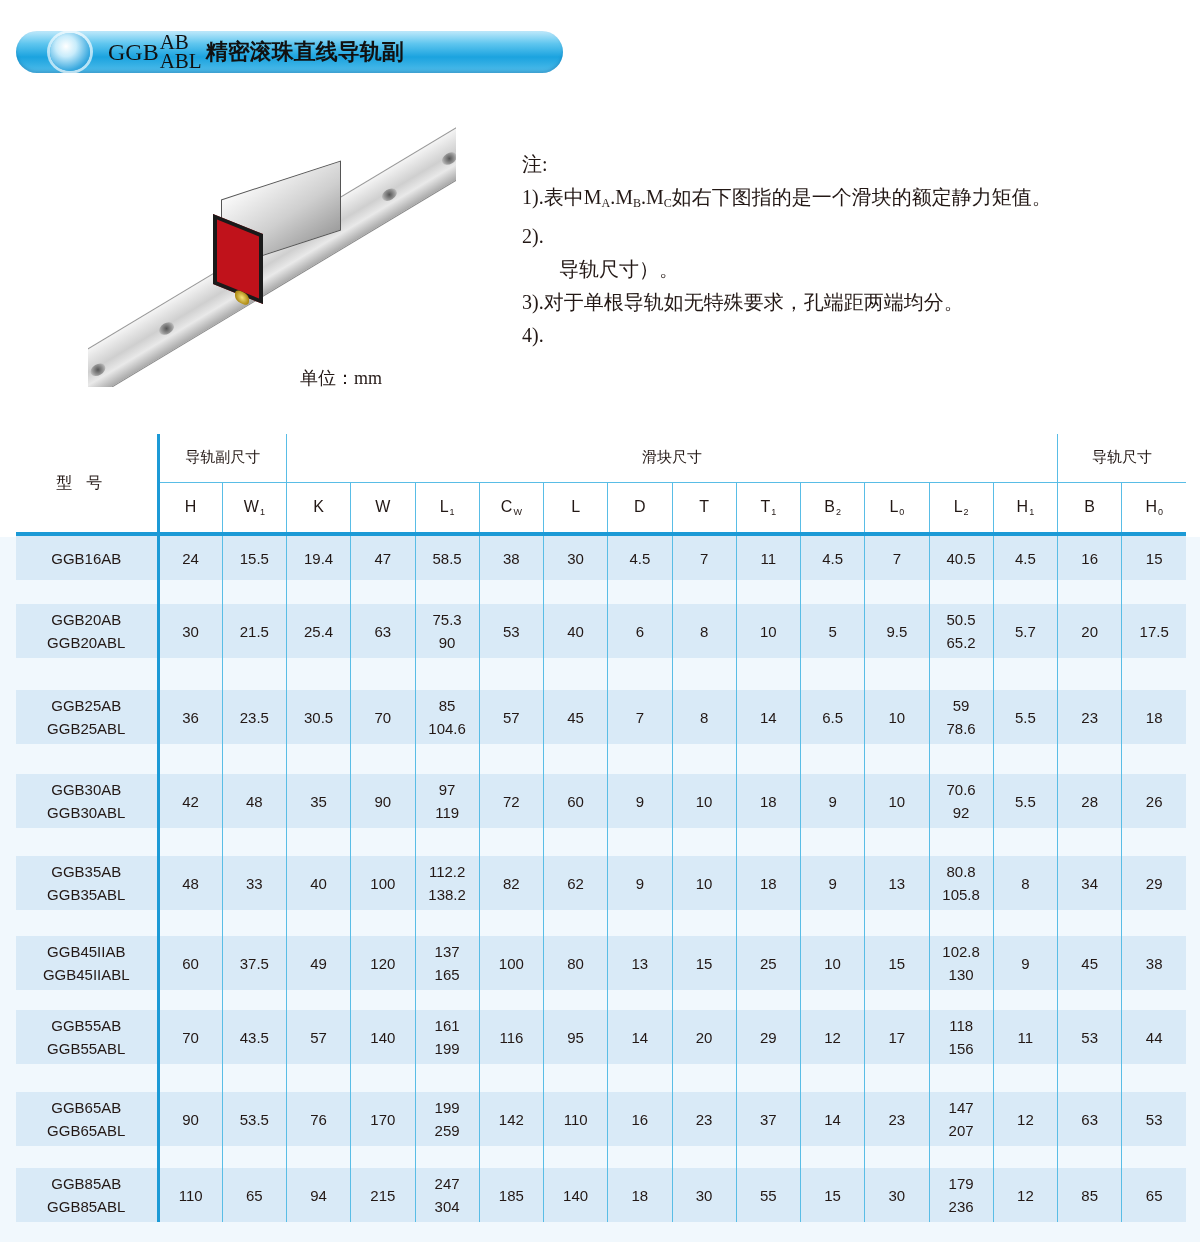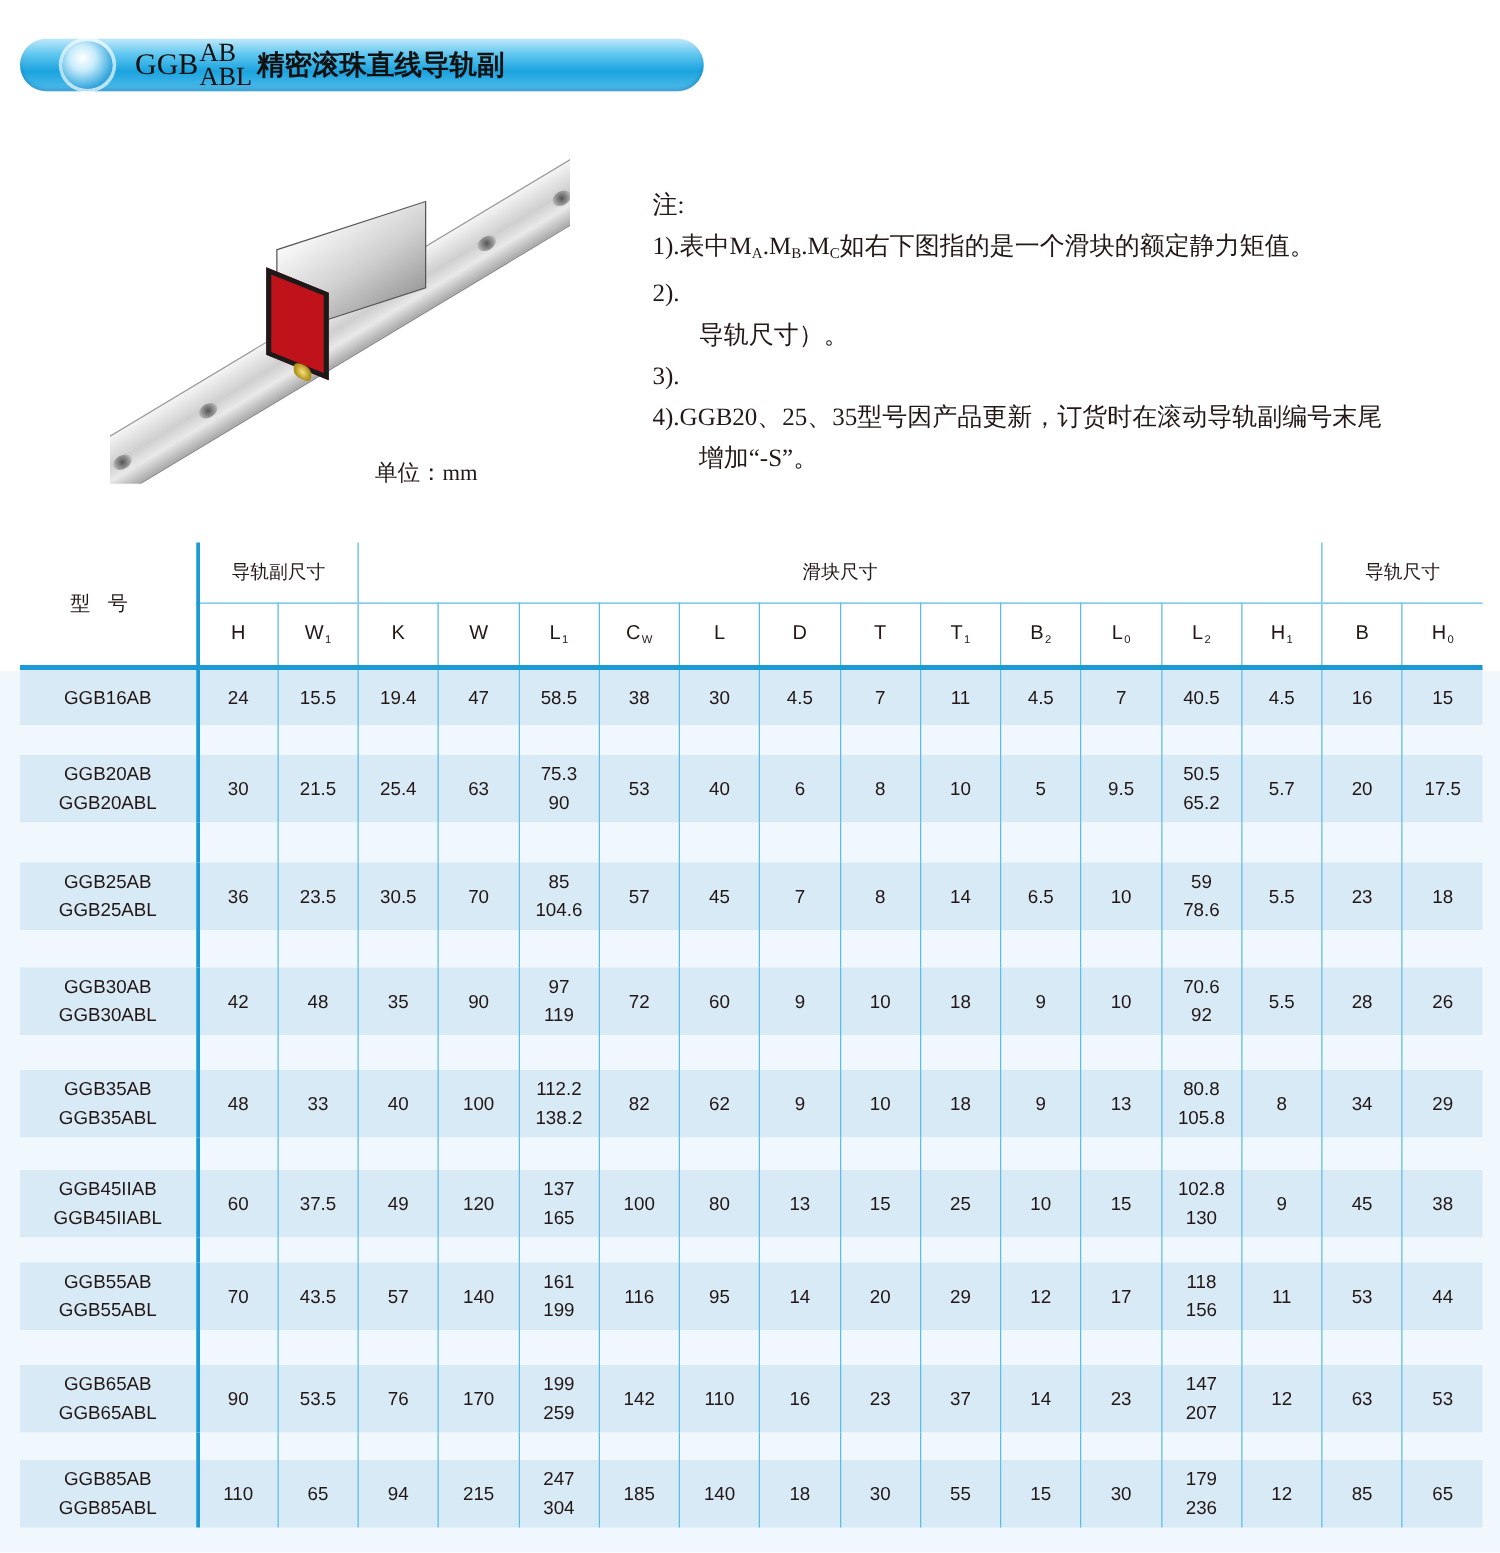--- a/index.html
+++ b/index.html
@@ -144,27 +144,26 @@
     </span>
   </div>
 
   <div class="note">
     <span class="num">2).</span>
   </div>
   <div class="indent">导轨尺寸）。</div>
 
   <div class="note">
     <span class="num">3).</span>
+    <span>对于单根导轨如无特殊要求，孔端距两端均分。</span>
   </div>
 
   <div class="note">
     <span class="num">4).</span>
-    <span> GGB20、25、35型号因产品更新，订货时在滚动导轨副编号末尾</span>
   </div>
-  <div class="indent">增加“-S”。</div>
 </div>
 
 <div class="bg-below"></div>
 
 <div class="spec-wrap">
   <table class="spec">
     <colgroup>
       <col class="model">
       <col class="val">
         <col class="val">

